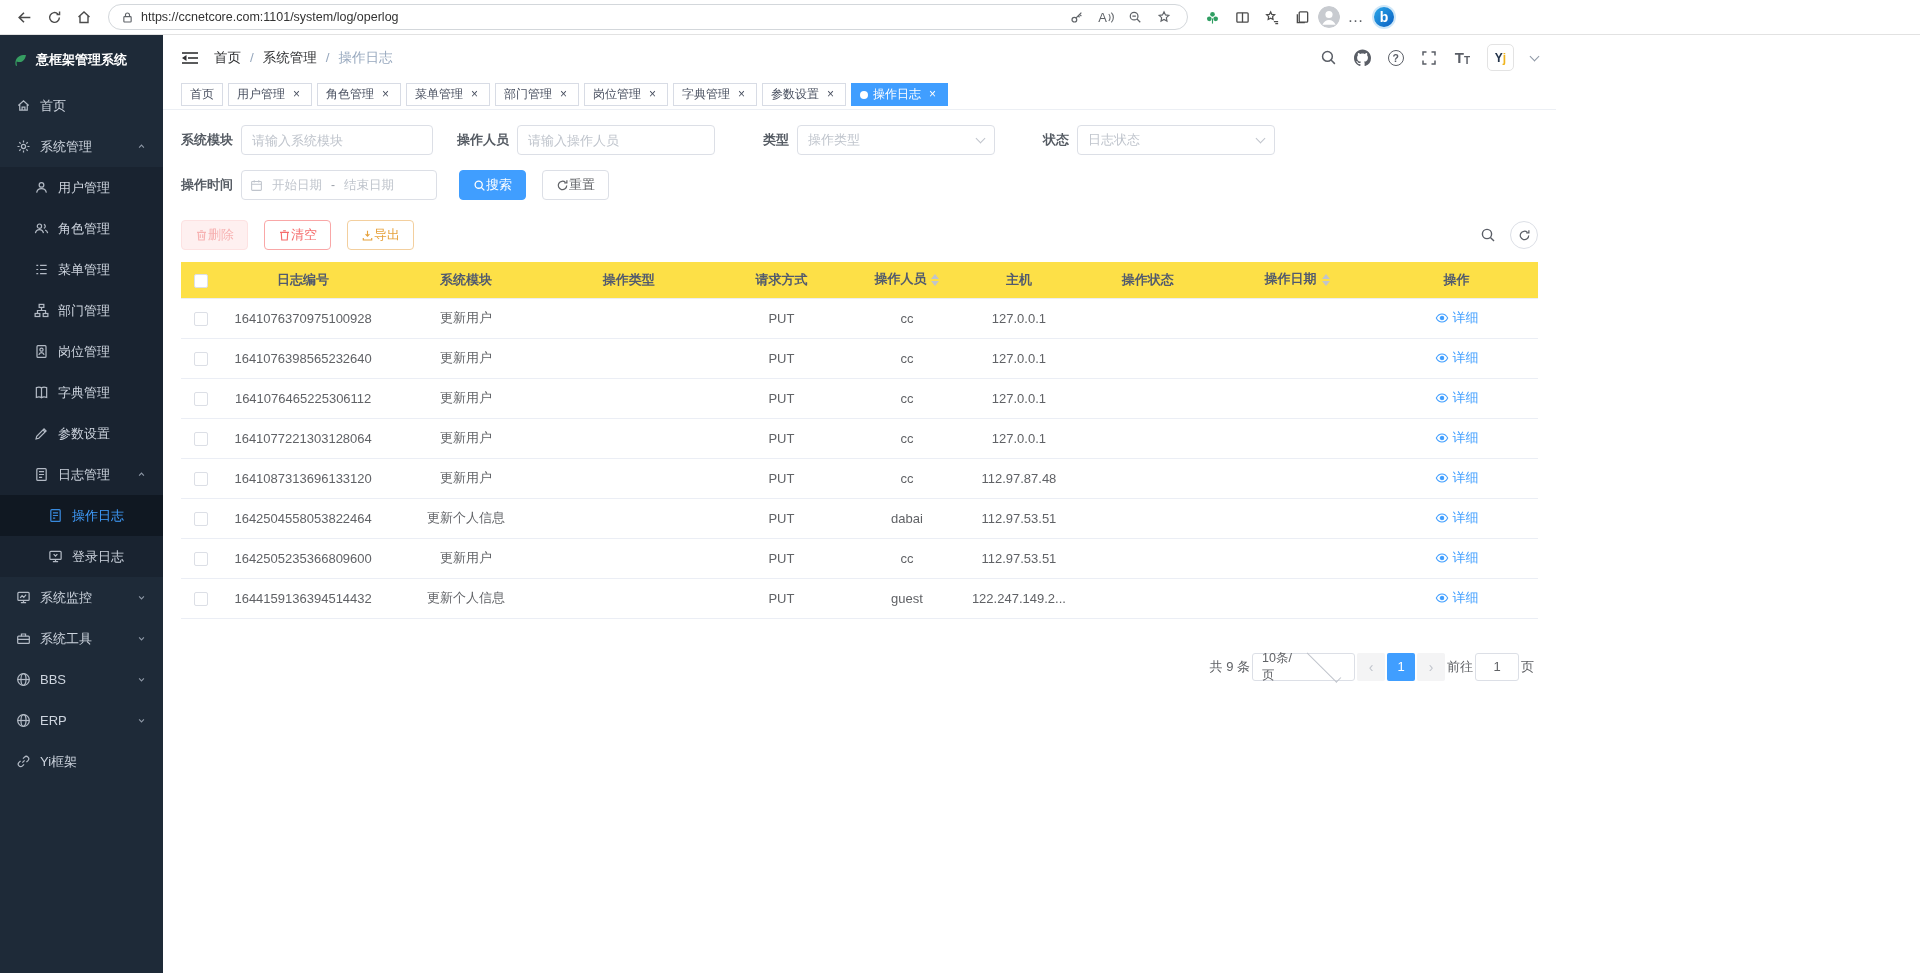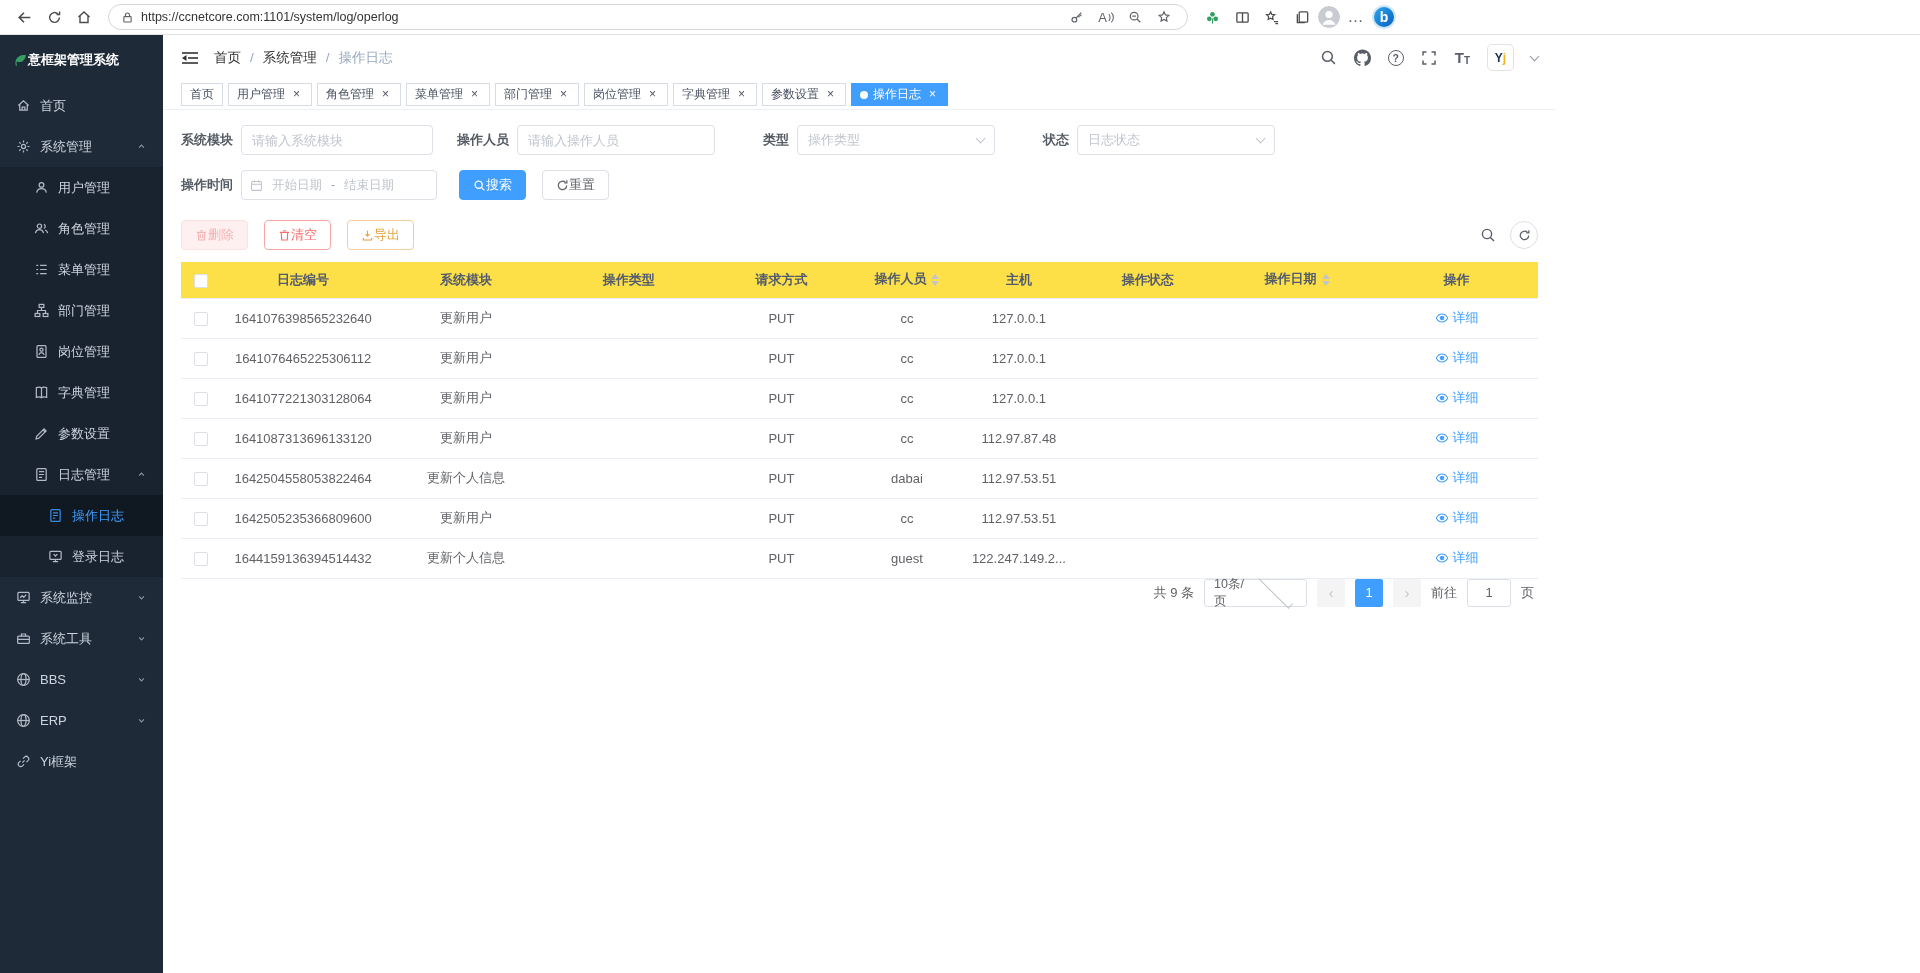--- a/index.html
+++ b/index.html
@@ -14,21 +14,21 @@
 .addr .url{flex:1;font-size:12.5px;color:#333;white-space:nowrap;overflow:hidden}
 .aicon{width:22px;height:22px;display:flex;align-items:center;justify-content:center;color:#5f6368;cursor:pointer;font-size:13px}
 .ra{font-size:13px;color:#5f6368;font-weight:400}
 .more{font-size:16px;color:#5f6368;letter-spacing:1px}
 .copilot{width:24px;height:24px;border-radius:50%;background:linear-gradient(135deg,#2aa7e8,#0b5fc2);color:#fff;display:flex;align-items:center;justify-content:center;font-weight:bold;font-size:14px;border:2px solid #cfe7f8;cursor:pointer}
 .avatarb{width:22px;height:22px;border-radius:50%;overflow:hidden}
 
 
 .app{flex:1;display:flex;min-height:0}
 .sidebar{width:163px;flex-shrink:0;background:#1e2a38;color:#cdd4de;font-size:13px;overflow:hidden}
-.logo{height:50px;display:flex;align-items:center;padding:0 13px;color:#fff;font-weight:bold;font-size:13px;white-space:nowrap}
+.logo{height:50px;display:flex;align-items:center;gap:8px;padding:0 13px;color:#fff;font-weight:bold;font-size:13px;white-space:nowrap}
 .mitem{height:41px;display:flex;align-items:center;gap:9px;padding:0 16px;cursor:pointer;white-space:nowrap}
 .mitem .lbl{flex:1}
 .submenu{background:#192330}
 .submenu .mitem{padding-left:34px}
 .submenu .mitem.lv3{padding-left:48px}
 .mitem.active{background:#101822;color:#409eff}
 .micon{width:15px;height:15px;flex-shrink:0;color:inherit;opacity:.85}
 .chev{width:11px;height:11px;color:#8d97a5}
 .chev.up{transform:rotate(180deg)}
 
@@ -86,21 +86,21 @@
 th{background:#fde047;color:#515a6e;font-weight:bold;height:36px;text-align:center;border-bottom:1px solid #ebeef5;white-space:nowrap}
 td{height:40px;text-align:center;border-bottom:1px solid #ebeef5;white-space:nowrap;overflow:hidden;text-overflow:ellipsis}
 .cb{width:14px;height:14px;border:1px solid #dcdfe6;border-radius:2px;display:inline-block;background:#fff;cursor:pointer;vertical-align:middle}
 .sort{display:inline-flex;flex-direction:column;margin-left:5px;vertical-align:middle;cursor:pointer}
 .sort .s-up{width:0;height:0;border:4px solid transparent;border-bottom:5px solid #c0c4cc;margin-bottom:2px}
 .sort .s-dn{width:0;height:0;border:4px solid transparent;border-top:5px solid #c0c4cc}
 .detail{display:inline-flex;align-items:center;gap:4px;color:#409eff;cursor:pointer;text-decoration:none}
 .detail svg{width:14px;height:14px}
 
 
-.pager{display:flex;align-items:center;justify-content:flex-end;gap:10px;font-size:13px;color:#606266;padding-right:4px}
+.pager{display:flex;align-items:center;justify-content:flex-end;gap:2px;margin-top:34px;font-size:13px;color:#606266;padding-right:4px}
 .psize{width:103px;height:28px;border:1px solid #dcdfe6;border-radius:3px;display:flex;align-items:center;padding:0 9px;cursor:pointer;color:#606266}
 .psize span{flex:1;font-size:12.5px}
 .psize .caret{border-color:#c0c4cc}
 .pbtn{min-width:28px;height:28px;border:none;background:#f4f4f5;color:#c0c4cc;border-radius:2px;font-size:14px;cursor:pointer}
 .pactive{background:#409eff;color:#fff;font-size:13px}
 .pgoto{width:44px;height:28px;border:1px solid #dcdfe6;border-radius:3px;text-align:center;font-size:13px;color:#606266}
 </style>
 </head>
 <body>
 
@@ -595,20 +595,38 @@
               <th><span>操作日期</span><span class="sort">
                     <i class="s-up"></i>
                     <i class="s-dn"></i>
                   </span></th>
               <th>操作</th>
             </tr>
           </thead>
           <tbody>
             <tr>
               <td><span class="cb"></span></td>
+              <td>1641076370975100928</td>
+              <td>更新用户</td>
+              <td></td>
+              <td>PUT</td>
+              <td>cc</td>
+              <td>127.0.0.1</td>
+              <td></td>
+              <td></td>
+              <td><a class="detail">
+                    <svg viewBox="0 0 16 16" fill="none" stroke="currentColor" stroke-width="1.2">
+                      <path d="M1.5 8C3 5 5.3 3.4 8 3.4S13 5 14.5 8C13 11 10.7 12.6 8 12.6 5.3 12.6 3 11 1.5 8z"></path>
+                      <circle cx="8" cy="8" r="2" fill="currentColor"></circle>
+                    </svg>
+                    <span>详细</span>
+                  </a></td>
+            </tr>
+            <tr>
+              <td><span class="cb"></span></td>
               <td>1641076398565232640</td>
               <td>更新用户</td>
               <td></td>
               <td>PUT</td>
               <td>cc</td>
               <td>127.0.0.1</td>
               <td></td>
               <td></td>
               <td><a class="detail">
                     <svg viewBox="0 0 16 16" fill="none" stroke="currentColor" stroke-width="1.2">

